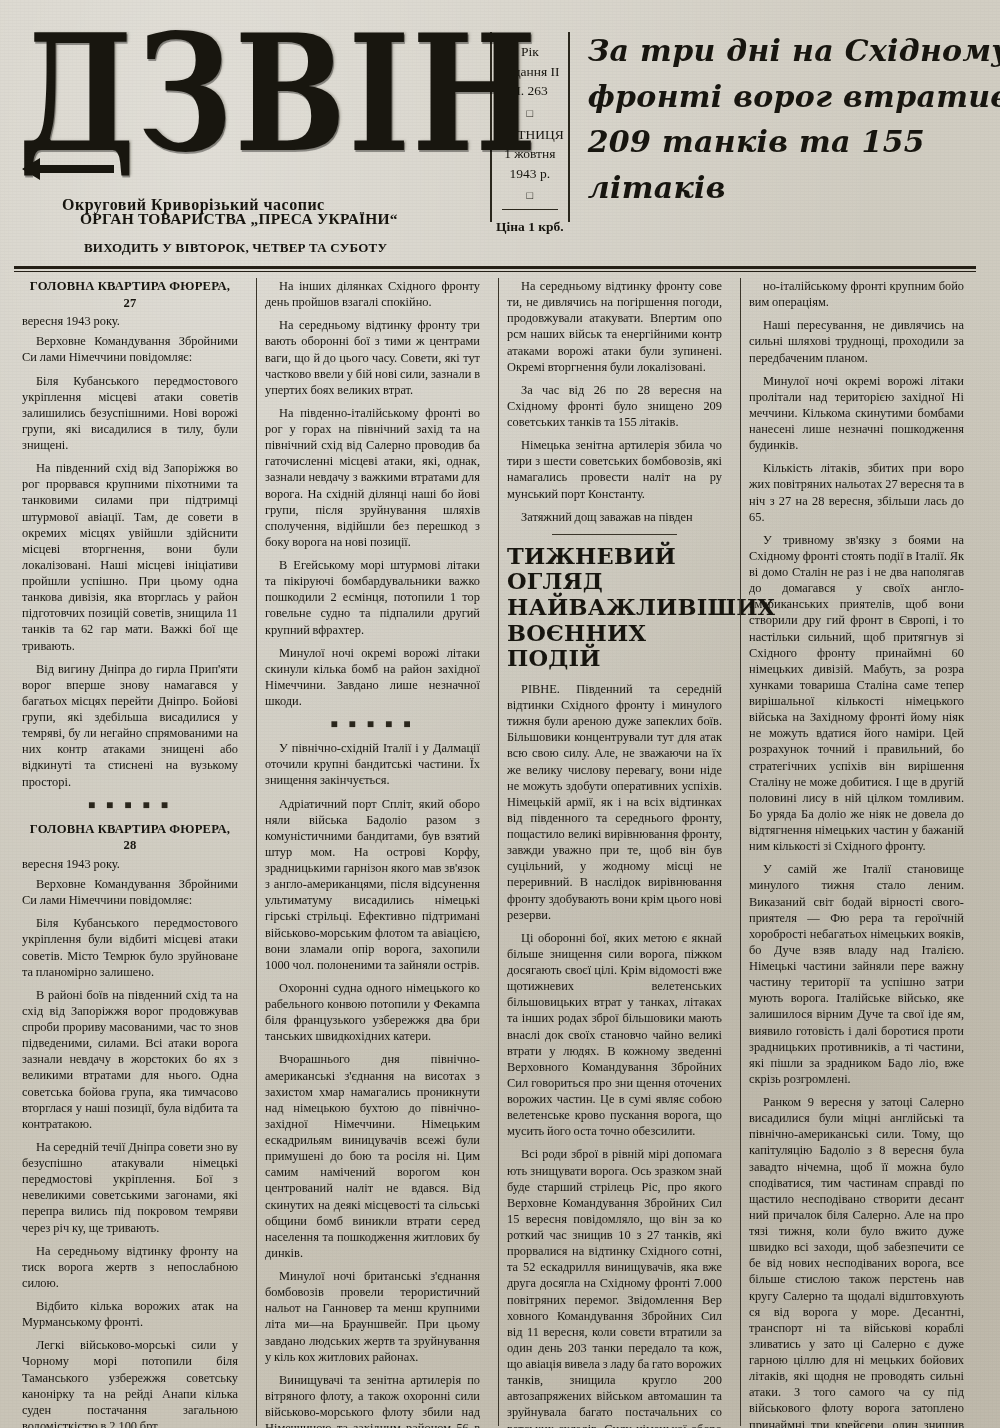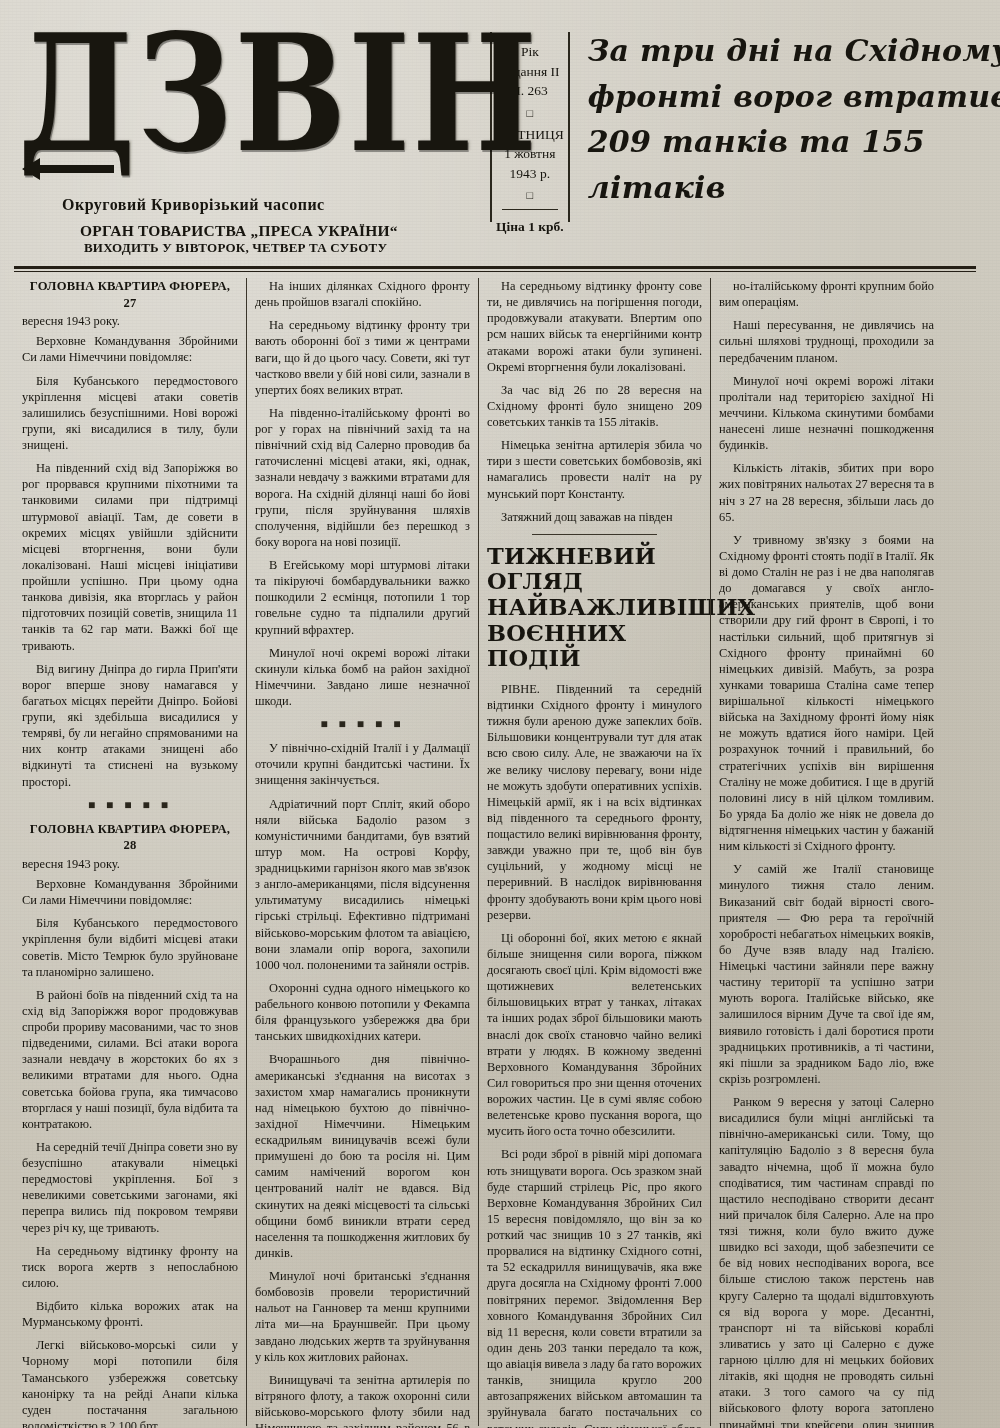--- a/index.html
+++ b/index.html
@@ -50,21 +50,21 @@
     transform-origin:left top;
   }
   .logo-arrow{
     position:absolute;left:8px;top:148px;width:92px;height:22px;
   }
   .sub1{
     position:absolute;left:48px;top:186px;
     font-size:16px;font-weight:700;letter-spacing:.5px;
   }
   .sub2{
-    position:absolute;left:66px;top:212px;
+    position:absolute;left:66px;top:200px;
     font-size:15.5px;font-weight:700;letter-spacing:.2px;
   }
   .sub3{
     position:absolute;left:70px;top:230px;
     font-size:13px;font-weight:700;letter-spacing:.2px;
   }
 
   .issuebox{
     width:145px;
     border-left:2px solid #2a271d;
@@ -92,21 +92,21 @@
     letter-spacing:.3px;
     white-space:nowrap;
   }
 
   .rule-top{border-top:3px solid #241f16;margin:4px 0 0 0;}
   .rule-thin{border-top:1px solid #241f16;margin:2px 0 6px 0;}
 
   
   .cols{
     display:flex;
-    gap:0;
+    gap:10px;
     height:1148px;
   }
   .col{
     width:232px;
     padding:0 8px;
     box-sizing:border-box;
     position:relative;
   }
   .col + .col{border-left:1px solid #3a352a;}
   p{

